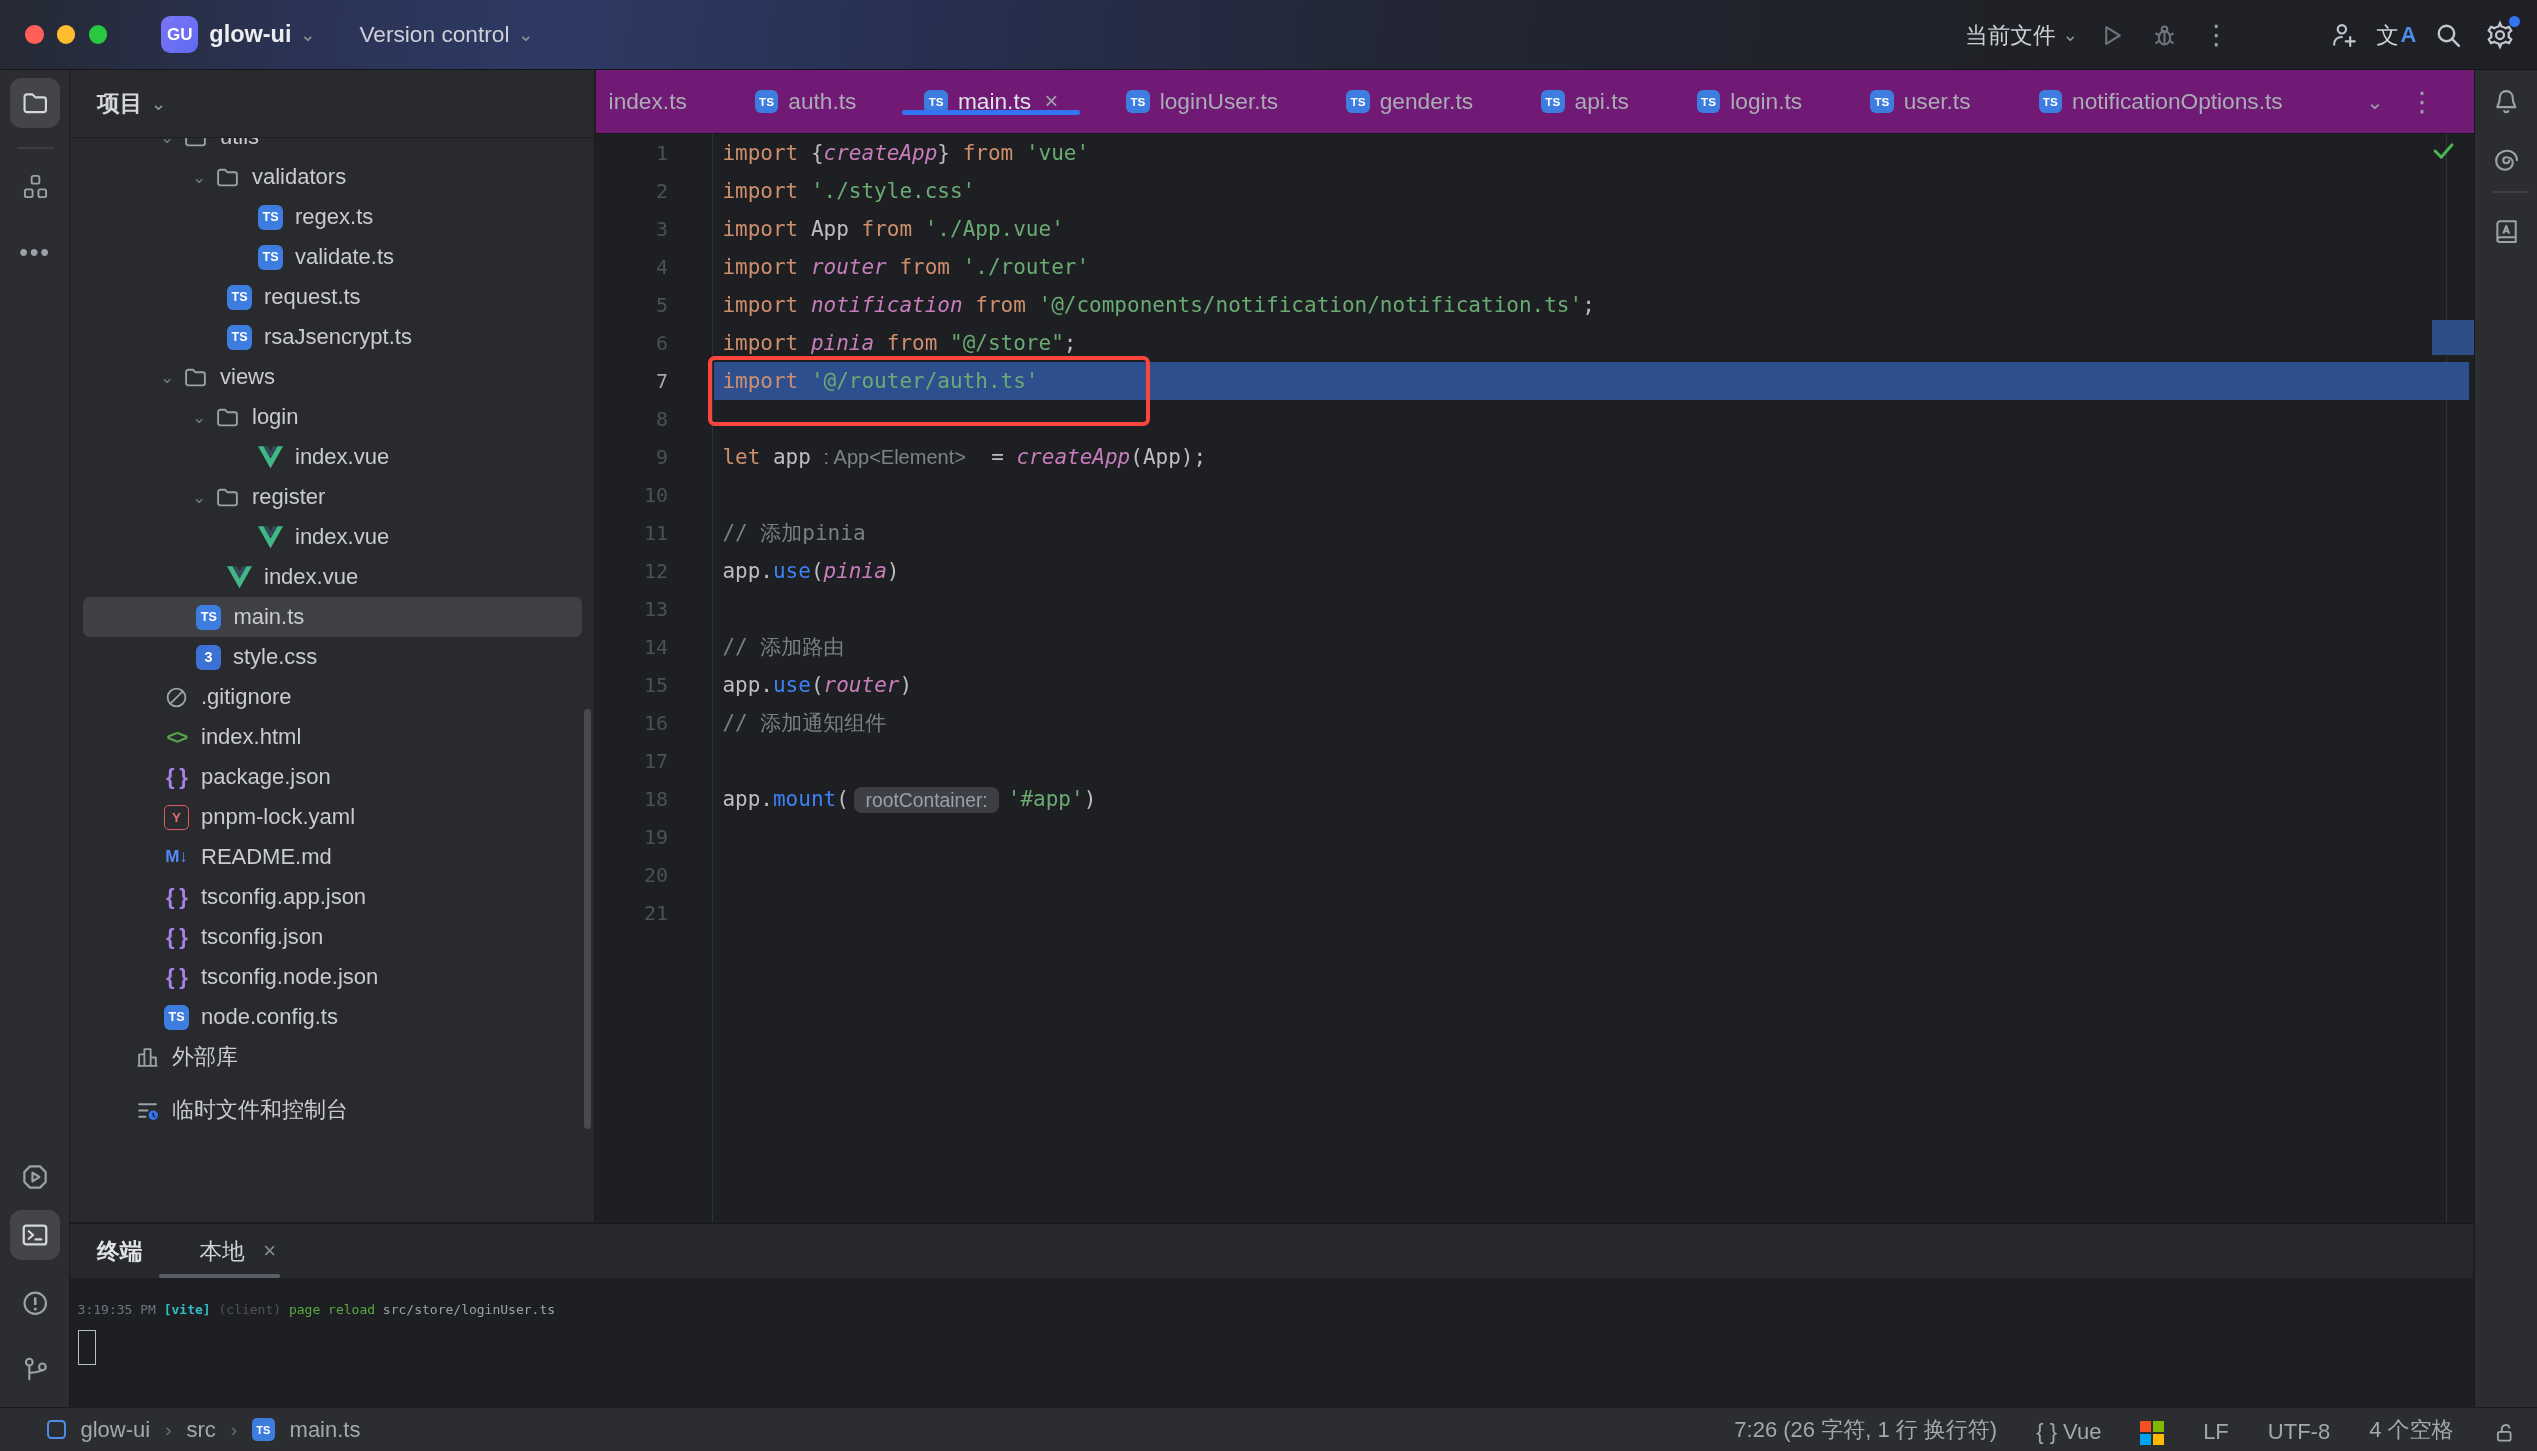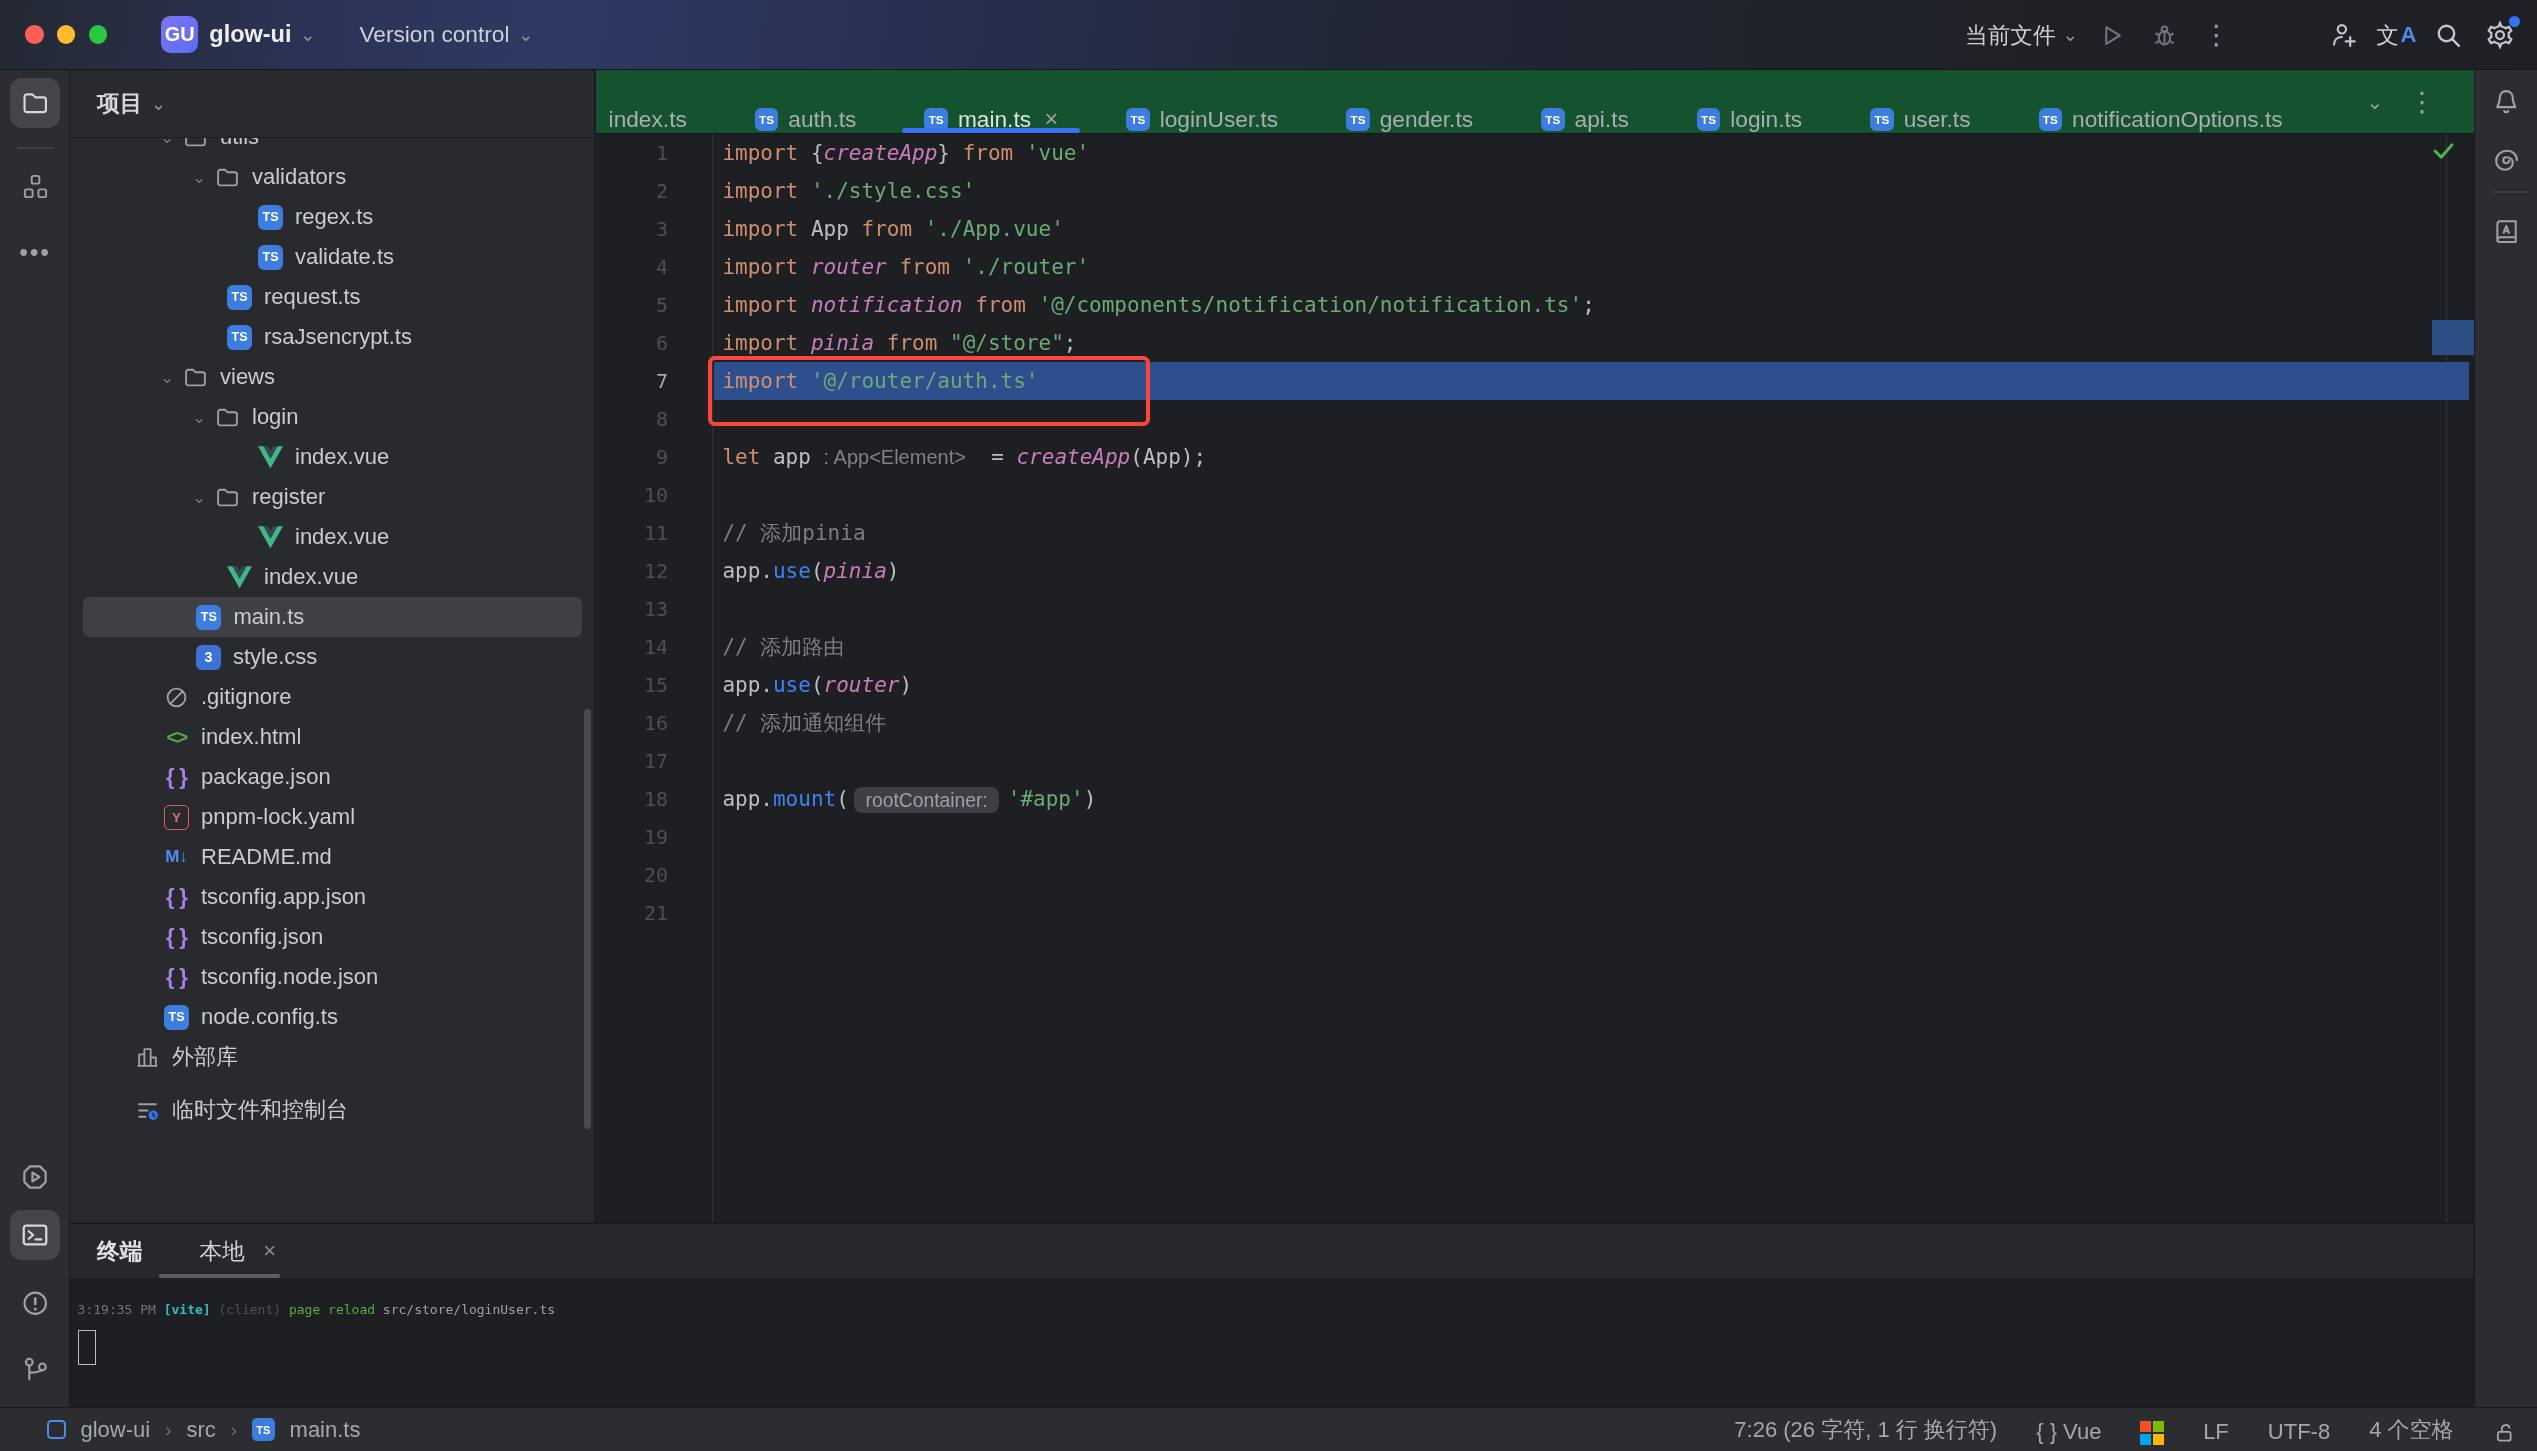--- a/index.html
+++ b/index.html
@@ -8,21 +8,21 @@
   .app { position:relative; width:2538px; height:1452px; overflow:hidden; }
 
   
   .titlebar { position:absolute; left:0; top:0; width:2538px; height:70px;
     background:linear-gradient(95deg,#252933 0%,#2a3355 12%,#2e3a64 22%,#273052 36%,#222634 55%,#1f2127 78%,#1e2025 100%);
     border-bottom:0.8px solid #15161a; display:flex; align-items:center; }
   .traffic { display:flex; gap:13.4px; margin-left:25px; }
   .light { width:18.5px; height:18.5px; border-radius:50%; }
   .l-red{background:#FF5F57;} .l-yellow{background:#FEBC2E;} .l-green{background:#28C840;}
   .proj-badge { margin-left:54px; width:37px; height:37px; border-radius:9.2px;
-    background:linear-gradient(135deg,#7b74f8,#5f6cf0); color:#fff; font-weight:bold; font-size:20px;
+    background:linear-gradient(135deg,#7b74f8,#5f6cf0); color:#fff; font-weight:bold; font-size:17px;
     display:flex; align-items:center; justify-content:center; }
   .tb-project { margin-left:11px; font-size:23.5px; font-weight:bold; color:#EDEEF0; }
   .tb-menu { margin-left:44px; font-size:22.7px; color:#CED0D6; }
   .chev { color:#8E9299; font-size:18.5px; margin-left:8.4px; }
   .tb-right { position:absolute; right:0; top:0; height:70px; display:flex; align-items:center; gap:0; }
   .tb-run { font-size:22.7px; color:#CED0D6; margin-right:6.7px; }
   .tbi { display:flex; align-items:center; justify-content:center; width:52px; height:52px; position:relative; }
   .kebab { color:#9DA0A8; font-size:27px; letter-spacing:0; }
   .zh-wen { color:#CDD0D6; font-size:22.7px; } .zh-a { color:#4E8AE8; font-size:22px; font-weight:bold; margin-left:1.7px; }
   .gear-dot { position:absolute; right:6.7px; top:6.7px; width:11px; height:11px; border-radius:50%; background:#3574F0; }
@@ -50,21 +50,21 @@
   .t-icon { width:27px; height:27px; flex:none; margin-right:11px; display:flex; align-items:center; justify-content:center; }
   .badge { width:25px; height:25px; border-radius:5.9px; color:#fff; font-weight:bold; font-size:12.6px; display:flex; align-items:center; justify-content:center; }
   .b-ts { background:#3E7DE0; } .b-css { background:#3C72D6; font-size:14.3px; }
   .b-yaml { border:1.7px solid #E05C5C; color:#E06C6C; background:transparent; border-radius:5px; font-size:13.4px; }
   .g-html { color:#57A64A; font-weight:bold; font-size:20px; letter-spacing:-1.7px; }
   .g-json { color:#A881E6; font-size:22px; font-weight:bold; letter-spacing:-0.8px; }
   .g-md { color:#548AF7; font-weight:bold; font-size:17px; }
   .tree-scroll { position:absolute; right:3.4px; top:639px; width:6.7px; height:420px; background:#484A50; border-radius:3.4px; }
 
   
-  .tabbar { position:absolute; left:596px; top:70px; width:1878px; height:64px; background:#14532d; border-bottom:0.8px solid #141517; display:flex; align-items:flex-end; }
+  .tabbar { position:absolute; left:596px; top:70px; width:1878px; height:64px; background:#701a75; border-bottom:0.8px solid #141517; display:flex; align-items:center; }
   .tab { display:flex; align-items:center; gap:10px; padding:0 34px; position:relative; font-size:22.7px; color:#A9ADB3; }
   .tab.first { padding-left:12.6px; }
   .tab.active { color:#DFE1E5; }
   .tab.active::after { content:""; position:absolute; left:11.7px; right:11.7px; bottom:0; height:5px; border-radius:2.5px; background:#3574F0; }
   .tab .badge { width:23.5px; height:23.5px; font-size:11.7px; }
   .tab-close { color:#9DA0A8; font-size:23.5px; margin-left:3.4px; }
   .tabbar-ctrl { position:absolute; top:0; height:64px; display:flex; align-items:center; justify-content:center; width:44px; color:#9DA0A8; }
   .editor { position:absolute; left:596px; top:134px; width:1878px; height:1088px; background:#1E1F22; overflow:hidden; }
   .gutter { position:absolute; left:0; top:0; width:117px; height:100%; border-right:0.8px solid #2E3135; }
   .gln { height:38px; line-height:38px; text-align:right; padding-right:44px; font-family:"DejaVu Sans Mono",monospace; font-size:20px; color:#4B5059; }

